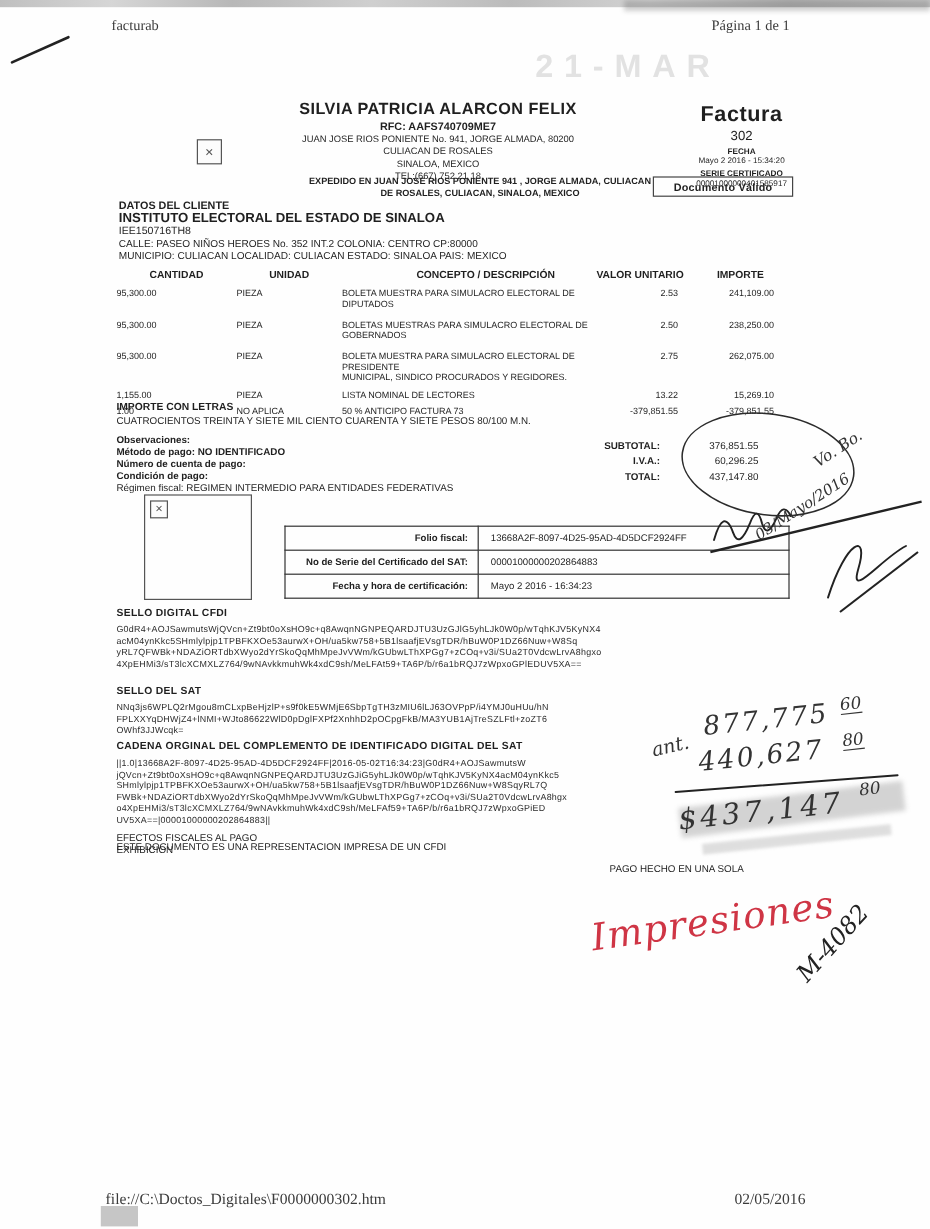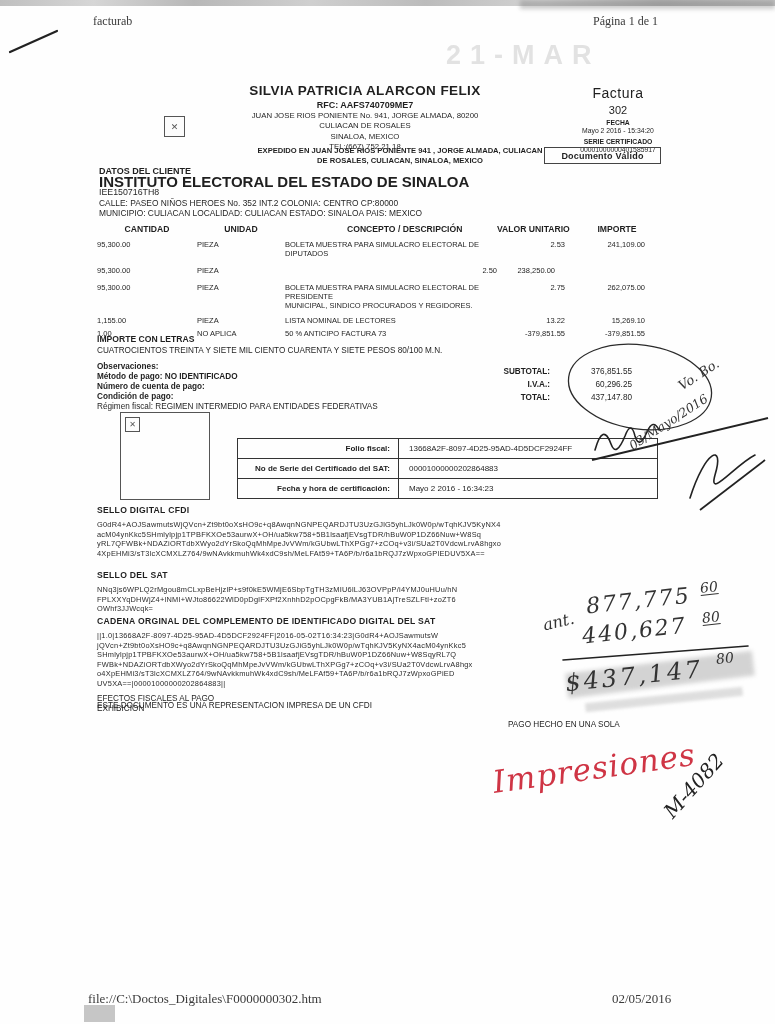--- a/index.html
+++ b/index.html
@@ -29,31 +29,31 @@
   .issuer .adr{font-size:7.8px;margin-top:2.5px;}
   .expedido{left:220px;top:146px;width:360px;text-align:center;font-size:7.6px;font-weight:bold;
     line-height:10px;white-space:pre-line;}
 
   .broken-box{border:1px solid #555;display:flex;align-items:center;justify-content:center;
     color:#555;background:#fcfcfc;}
   .bb-hdr{left:164px;top:116px;width:19px;height:19px;font-size:9px;}
 
   
   .inv{left:548px;top:86px;width:140px;text-align:center;line-height:1;}
-  .inv .type{font-size:14px;font-weight:normal;letter-spacing:.5px;}
+  .inv .type{font-size:18px;font-weight:bold;letter-spacing:.5px;}
   .inv .folio{font-size:11px;margin-top:5px;}
   .inv .lab{font-size:6.8px;font-weight:bold;margin-top:4px;}
   .inv .val{font-size:6.8px;margin-top:1.5px;}
   .valid-box{left:544px;top:147px;width:115px;height:15px;border:1.2px solid #444;
     font-size:9px;font-weight:bold;display:flex;align-items:center;justify-content:center;letter-spacing:.2px;}
 
   
   .client{left:99px;top:166px;line-height:10.5px;}
   .client .t{font-size:9px;font-weight:bold;}
-  .client .n{font-size:15px;font-weight:bold;}
+  .client .n{font-size:11px;font-weight:bold;}
   .client .r{font-size:8.8px;}
   .client .a{font-size:8.4px;}
 
   
   .items{left:97px;top:224px;width:560px;}
   .irow{display:grid;grid-template-columns:100px 88px 212px 68px 90px;font-size:7.5px;line-height:9px;margin-bottom:8px;}
   .irow .c3{white-space:pre-line;}
   .irow .c4{text-align:right;}
   .irow .c5{text-align:right;padding-right:10px;}
   .ihead{font-size:8.6px;font-weight:bold;margin-bottom:6px;line-height:10px;}
@@ -173,20 +173,22 @@
       <div class="c1">95,300.00</div>
       <div class="c2">PIEZA</div>
       <div class="c3">BOLETA MUESTRA PARA SIMULACRO ELECTORAL DE
 DIPUTADOS</div>
       <div class="c4">2.53</div>
       <div class="c5">241,109.00</div>
     </div>
     <div class="irow">
       <div class="c1">95,300.00</div>
       <div class="c2">PIEZA</div>
+      <div class="c3">BOLETAS MUESTRAS PARA SIMULACRO ELECTORAL DE
+GOBERNADOS</div>
       <div class="c4">2.50</div>
       <div class="c5">238,250.00</div>
     </div>
     <div class="irow" style="margin-bottom:6px">
       <div class="c1">95,300.00</div>
       <div class="c2">PIEZA</div>
       <div class="c3">BOLETA MUESTRA PARA SIMULACRO ELECTORAL DE
 PRESIDENTE
 MUNICIPAL, SINDICO PROCURADOS Y REGIDORES.</div>
       <div class="c4">2.75</div>

